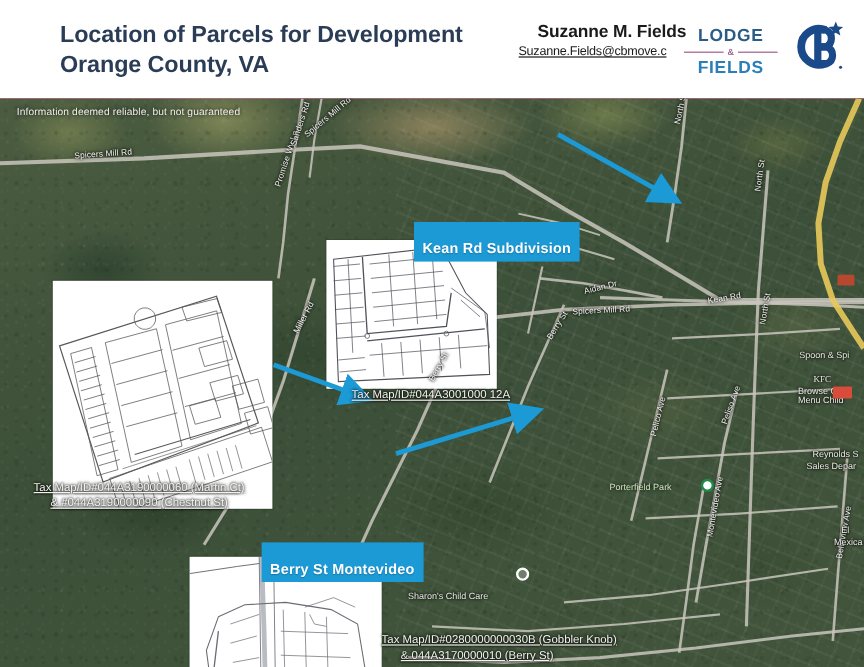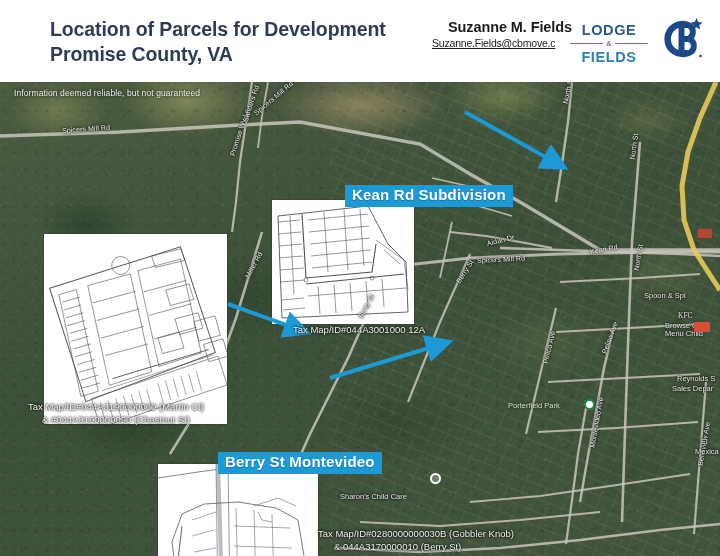--- a/index.html
+++ b/index.html
@@ -87,30 +87,30 @@
 
   
   .plat{position:absolute;background:#ffffff;overflow:hidden;box-shadow:0 0 0 1px rgba(0,0,0,.12);}
   .plat svg{display:block;}
 
   #plat-miller{left:44px;top:152px;width:183px;height:190px;}
   #plat-kean{left:272px;top:118px;width:142px;height:124px;}
   #plat-berry{left:158px;top:382px;width:160px;height:140px;}
 
   
-  .callout{position:absolute;background:#1b9ad6;color:#ffffff;font-size:15px;
-    font-weight:700;letter-spacing:.2px;padding:1px 7px 4px 7px;white-space:nowrap;
+  .callout{position:absolute;background:#1b9ad6;color:#ffffff;font-size:12px;
+    font-weight:700;letter-spacing:.2px;padding:15px 7px 4px 7px;white-space:nowrap;
     text-shadow:0 1px 1px rgba(0,0,0,.25);text-align:right;}
   #callout-kean{left:345px;top:103px;}
   #callout-miller{left:108px;top:294px;}
   #callout-berry{left:218px;top:370px;}
 
   
   .tax-label{position:absolute;color:#f2f2ee;font-size:9.5px;line-height:12.5px;
-    text-shadow:0 0 3px rgba(0,0,0,.95),0 0 2px rgba(0,0,0,.85);white-space:nowrap;}
+    text-shadow:0 0 3px rgba(0,0,0,.95),0 0 2px rgba(0,0,0,.85);white-space:nowrap;text-decoration:underline;}
   #tax-kean{left:293px;top:242px;}
   #tax-miller{left:28px;top:319px;}
   #tax-berry{left:318px;top:446px;}
   .tax-label .l2{display:block;}
   #tax-miller .l2{padding-left:14px;}
   #tax-berry .l2{padding-left:16px;}
 
   
   #arrows{position:absolute;inset:0;pointer-events:none;}
 
@@ -119,21 +119,21 @@
 </style>
 </head>
 <body>
 
 <div id="page">
 
   <div id="header">
 
     <div id="header-title">
       <span>Location of Parcels for Development</span>
-      <span class="l2">Promise County, VA</span>
+      <span class="l2">Orange County, VA</span>
     </div>
 
     <div id="agent-block">
       <div id="agent-name">Suzanne M. Fields</div>
       <div id="agent-email">Suzanne.Fields@cbmove.c</div>
       <div id="agent-phone">703-340-5323</div>
     </div>
 
     <div id="lodge-logo">
       <div class="lodge-word">LODGE</div>
@@ -339,21 +339,21 @@
         <div class="road-label" style="left: 604px; top: 268px; transform: rotate(-70deg); transform-origin: left center;">Peliso Ave</div>
         <div class="road-label" style="left: 545px; top: 278px; transform: rotate(-76deg); transform-origin: left center;">Pelico Ave</div>
         <div class="road-label" style="left: 592px; top: 362px; transform: rotate(-80deg); transform-origin: left center;">Montevideo Ave</div>
         <div class="road-label" style="left: 700px; top: 380px; transform: rotate(-80deg); transform-origin: left center;">Belleview Ave</div>
       </div>
     <div id="poi-label-layer">
         <div class="poi-label" style="left: 340px; top: 410px;">Sharon's Child Care</div>
         <div class="poi-dot grey" style="left: 429.6px; top: 391px;"></div>
         <div class="park-label" style="left: 508px; top: 319px;">Porterfield Park</div>
         <div class="poi-dot" style="left: 584.4px; top: 317px;"></div>
-        <div class="poi-label" style="left: 644px; top: 209px;">Spoon &amp; Spi</div>
+        <div class="poi-label" style="left: 666px; top: 209px;">Spoon &amp; Spi</div>
         <div class="poi-label" style="left: 678px; top: 229px; font-family: Liberation Serif, serif;">KFC</div>
         <div class="poi-label" style="left: 665px; top: 239px;">Browse Our</div>
         <div class="poi-label" style="left: 665px; top: 247px;">Menu Child</div>
         <div class="poi-label" style="left: 677px; top: 292px;">Reynolds S</div>
         <div class="poi-label" style="left: 672px; top: 302px;">Sales Depar</div>
         <div class="poi-label" style="left: 701px; top: 355px;">El</div>
         <div class="poi-label" style="left: 695px; top: 365px;">Mexica</div>
       </div>
 
     <div class="edge-chip" style="left:694px;top:240px;width:16px;height:10px;"></div>

